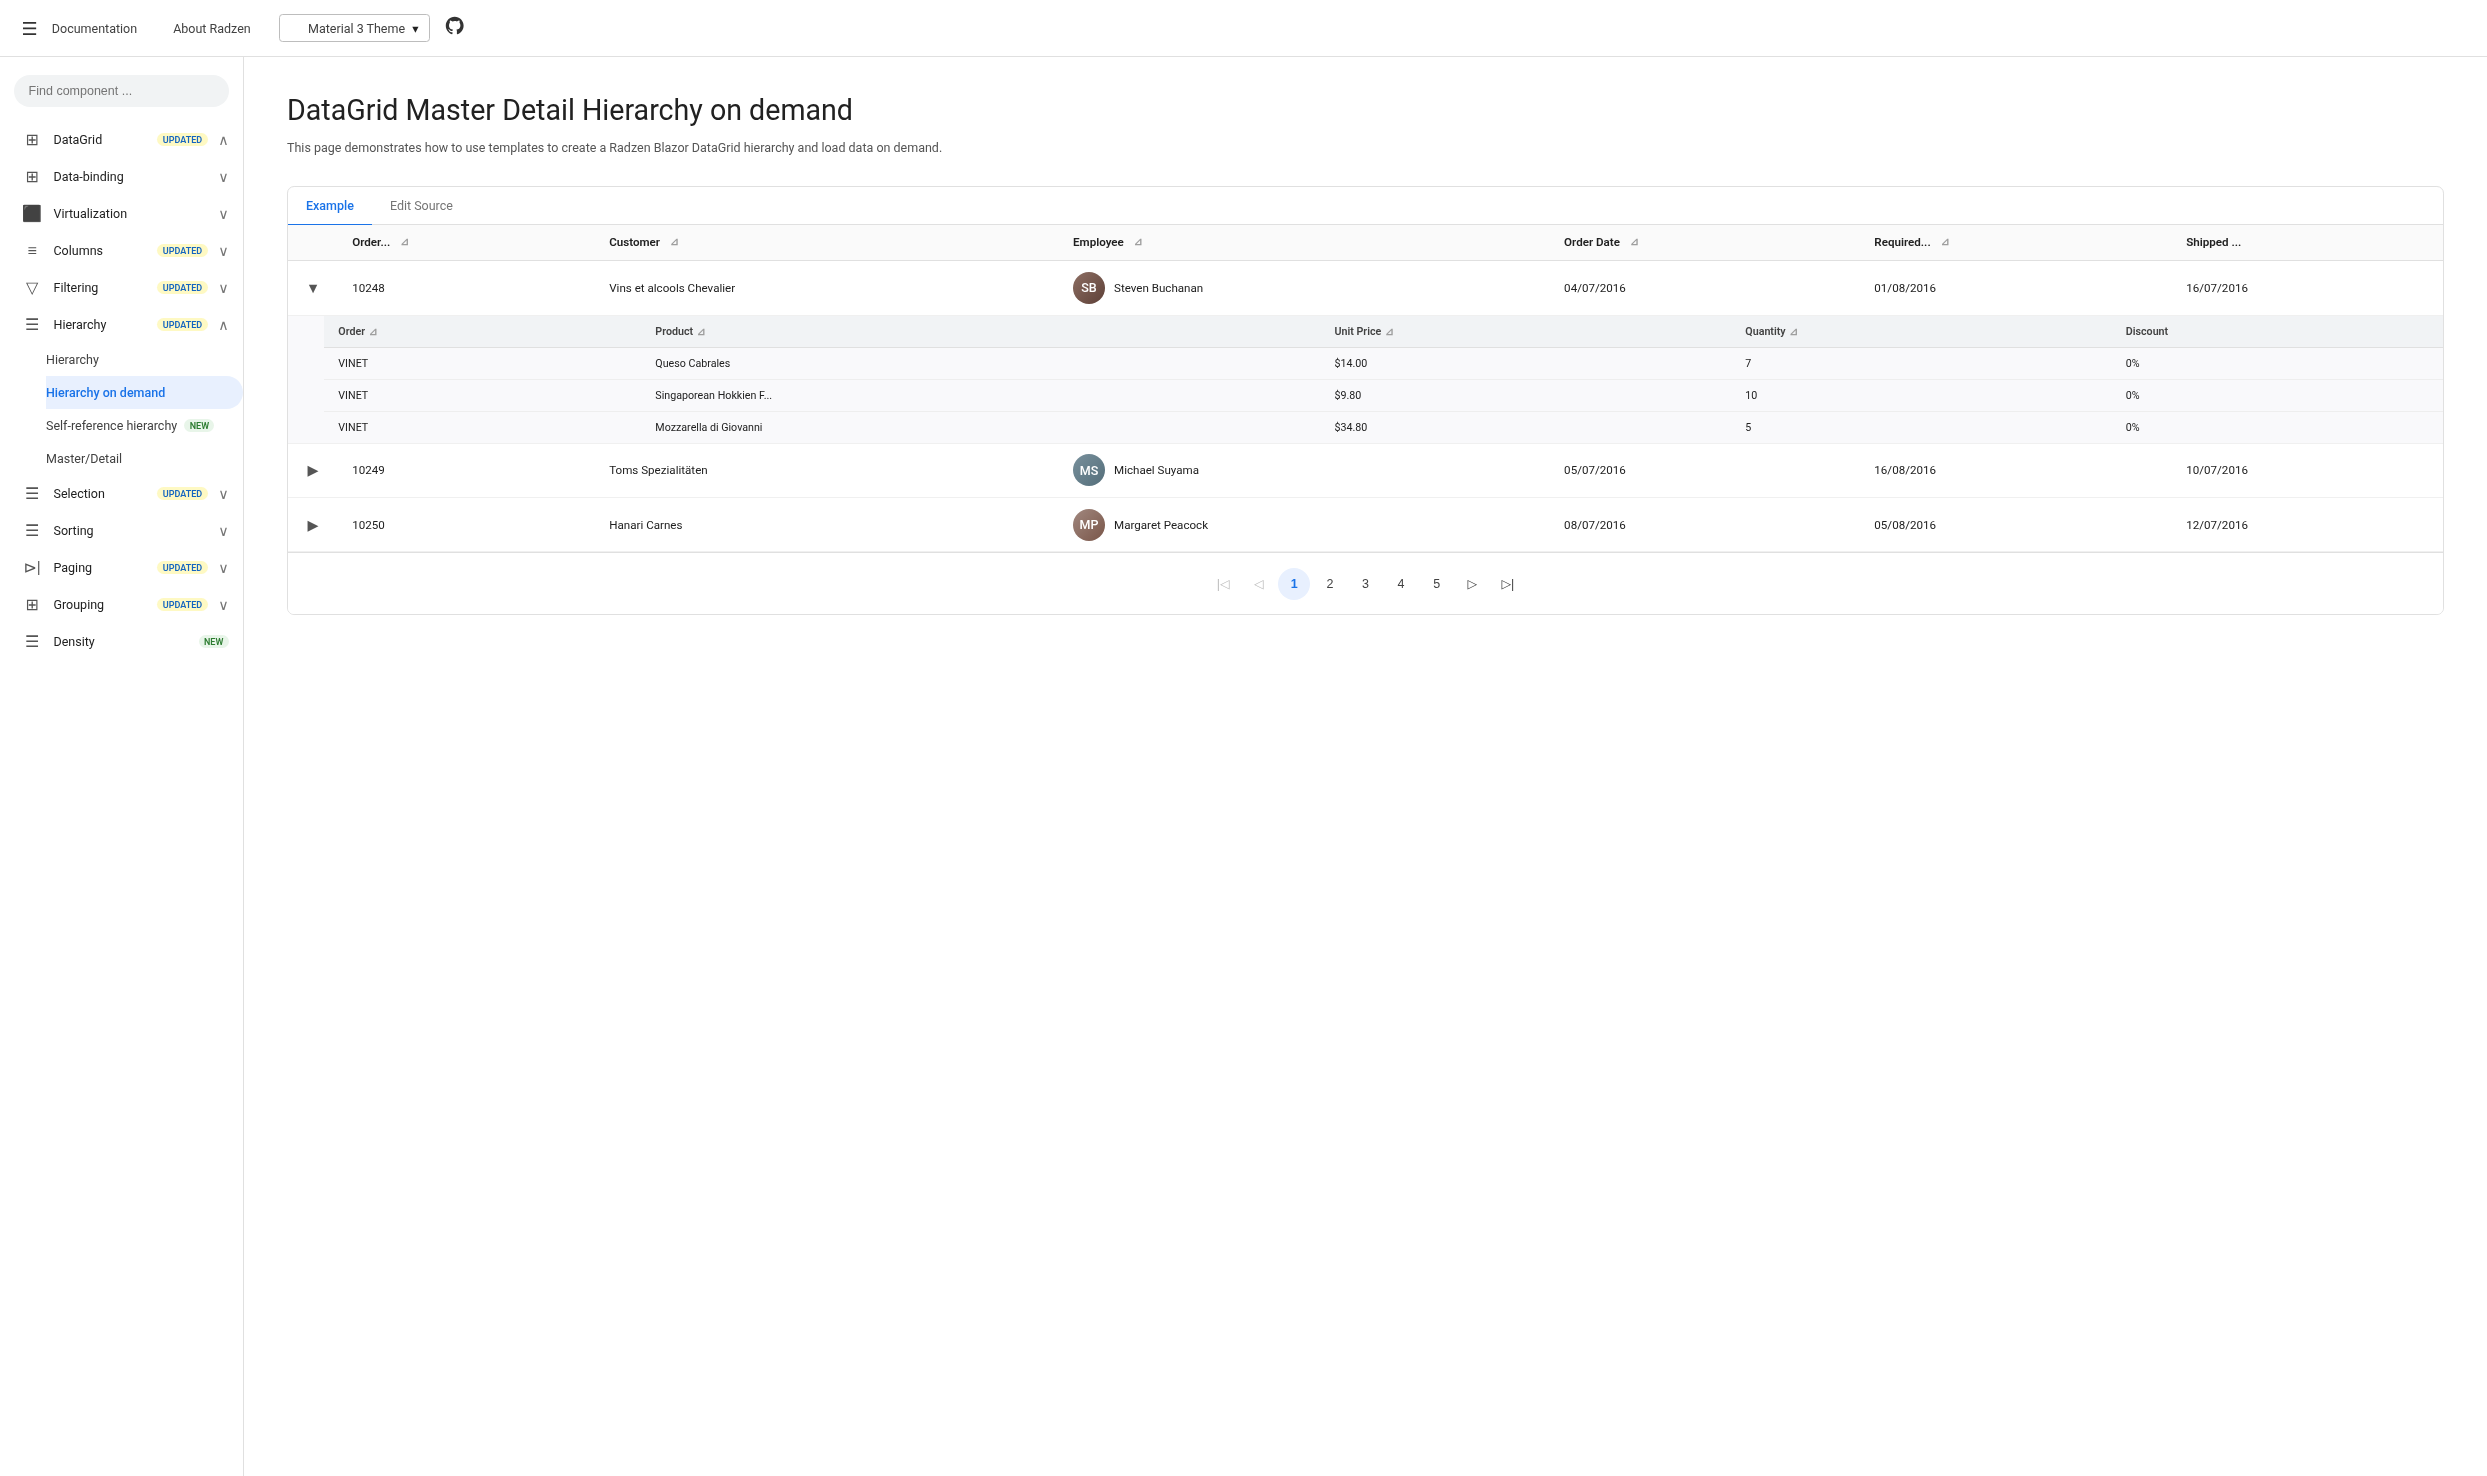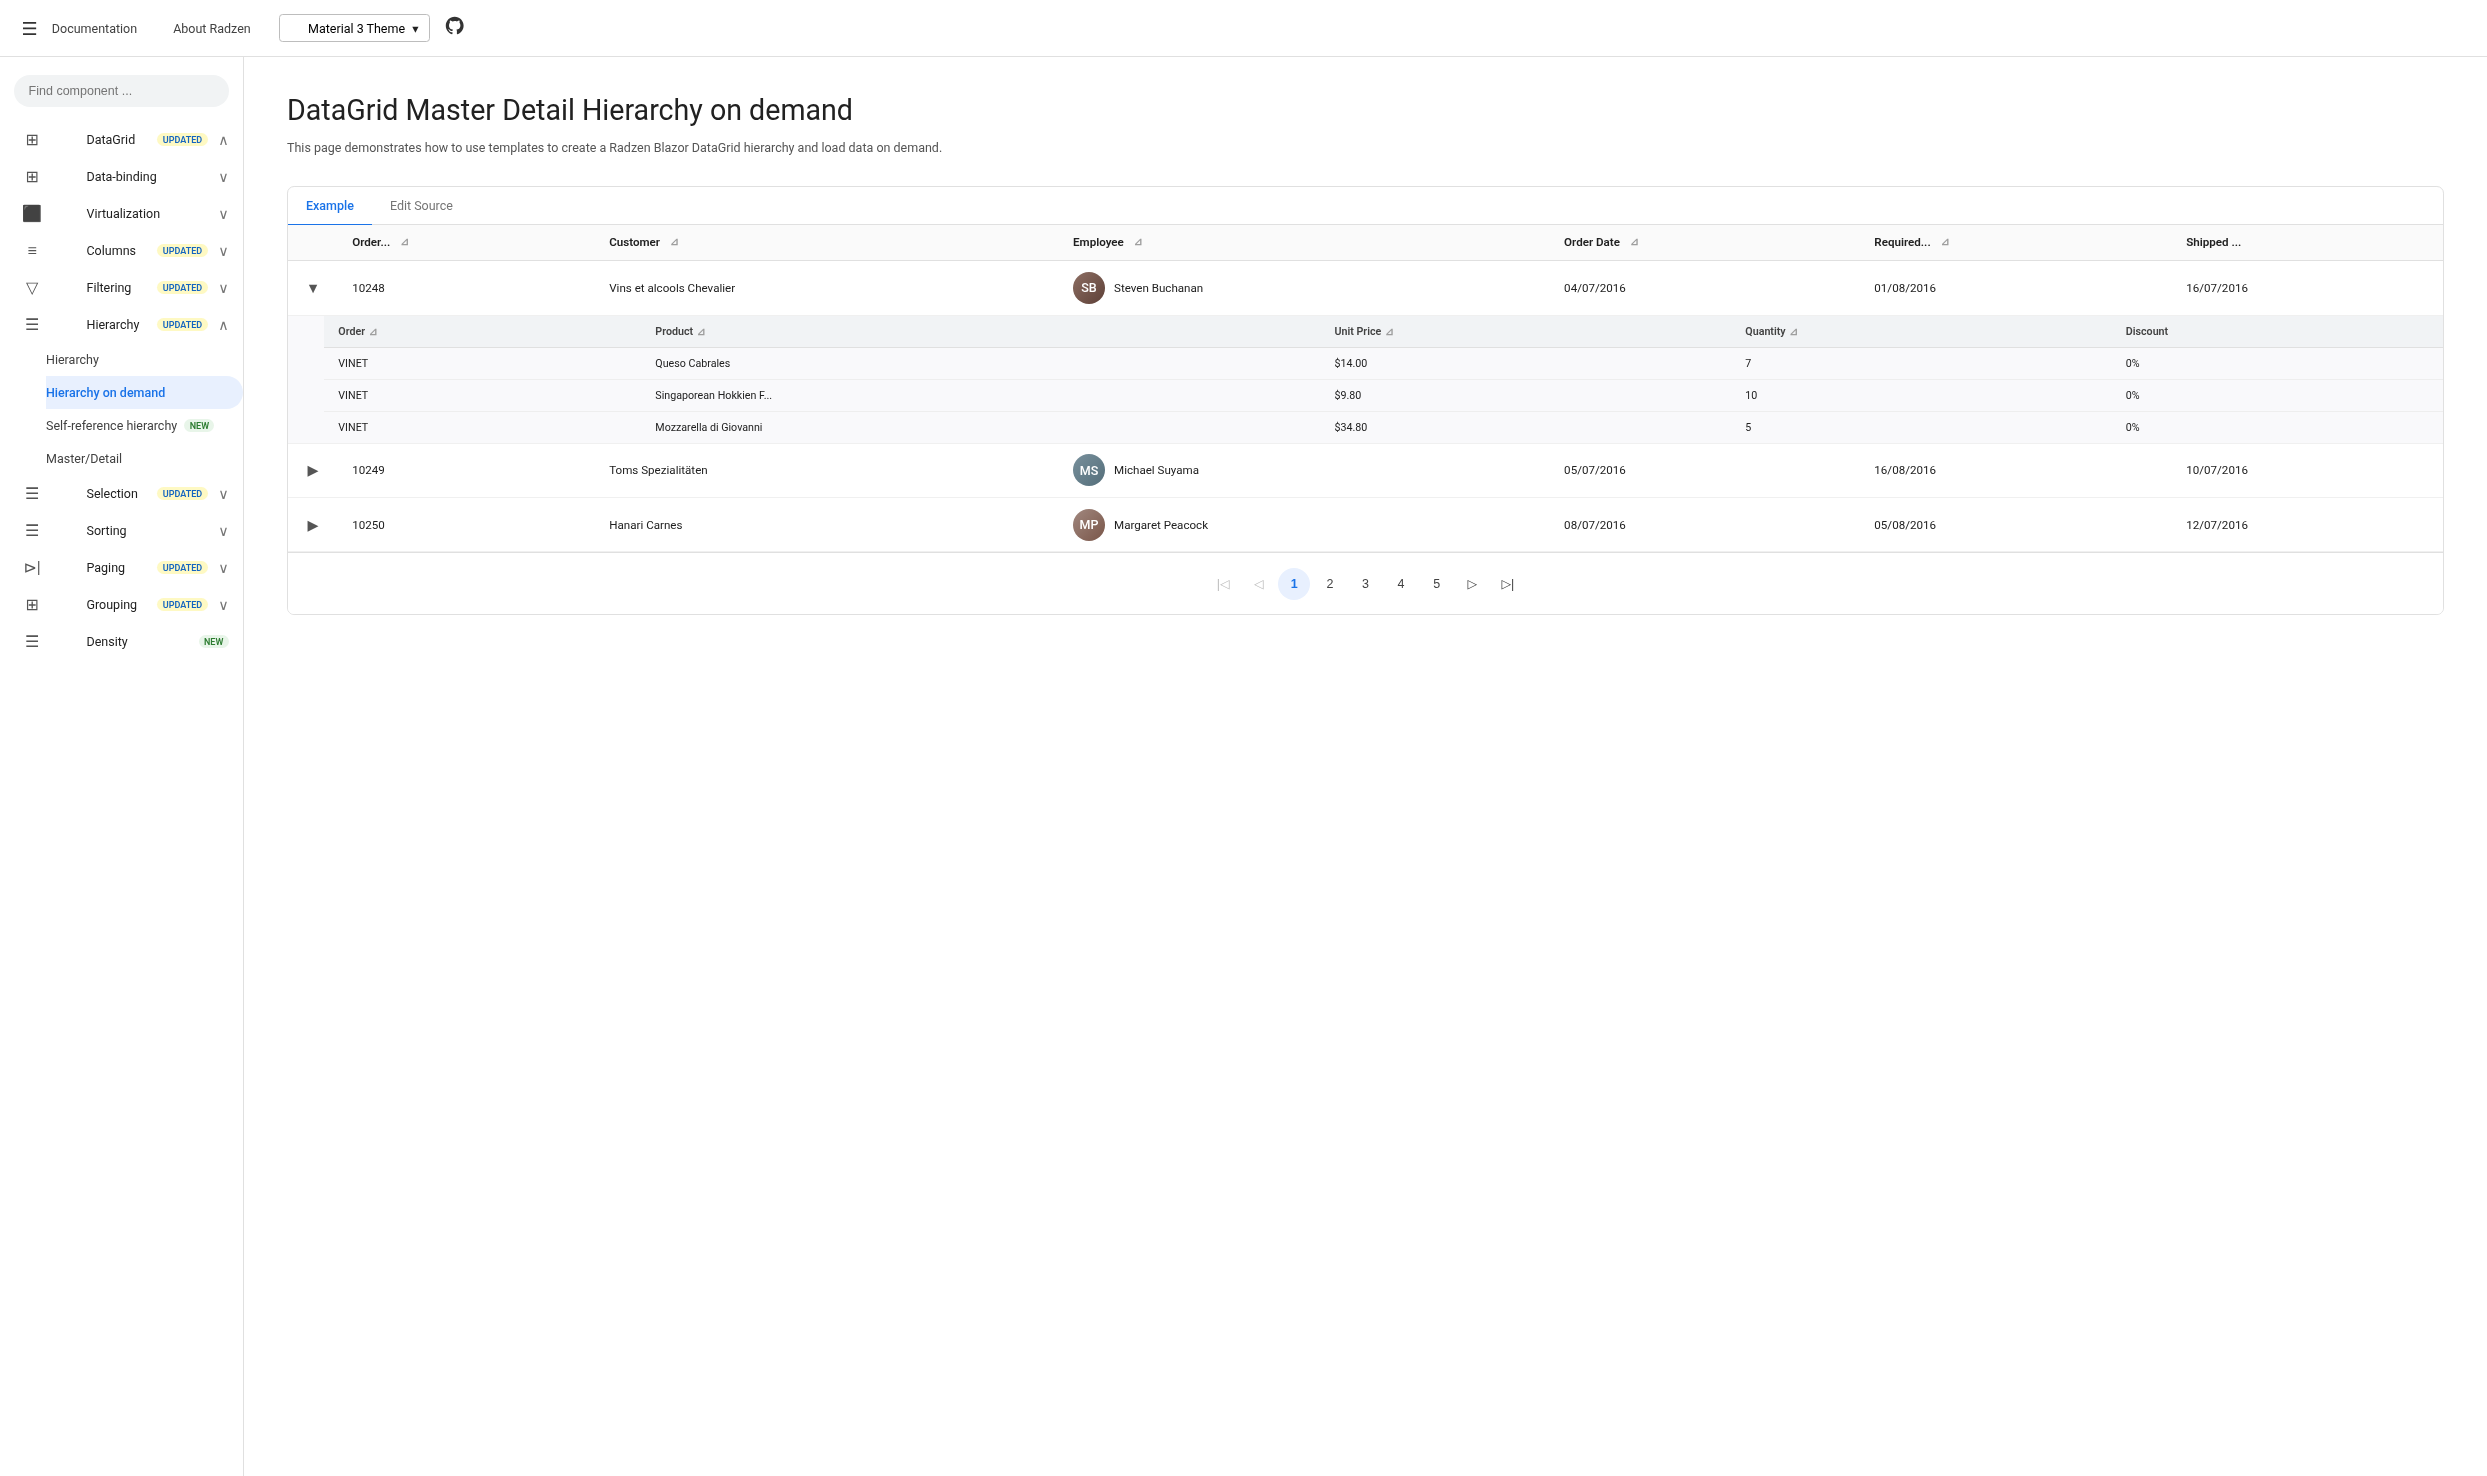--- a/index.html
+++ b/index.html
@@ -11,21 +11,21 @@
       border-bottom: 0.9px solid #e0e0e0; background: #fff; flex-shrink: 0;
     }
     .nav-menu-icon { margin-right: 14.3px; cursor: pointer; font-size: 18px; color: #333; }
     .nav-brand { font-size: 16px; font-weight: 500; color: #212121; flex: 1; }
     .nav-links { display: flex; gap: 36px; margin-right: 28.6px; }
     .nav-link { font-size: 12.5px; color: #424242; cursor: pointer; text-decoration: none; }
     .theme-select-wrapper {
       display: flex; align-items: center; border: 0.9px solid #bdbdbd; border-radius: 3.6px;
       padding: 5.4px 10.7px; cursor: pointer; margin-right: 14.3px; gap: 7.1px;
     }
-    .theme-select-text { font-size: 12.5px; color: #000000; padding-left: 17px; }
+    .theme-select-text { font-size: 12.5px; color: #404040; padding-left: 17px; }
     .github-icon { font-size: 21.4px; color: #333; cursor: pointer; }
 
     
     .main-layout { display: flex; flex: 1; overflow: hidden; }
 
     
     .sidebar {
       width: 244px; flex-shrink: 0; border-right: 0.9px solid #e0e0e0;
       overflow-y: auto; padding: 10.7px 0; background: #fff;
     }
@@ -35,21 +35,21 @@
     .search-input {
       width: 100%; padding: 9px 14.3px; border-radius: 21.4px;
       border: none; background: #f1f3f4; font-size: 12.5px; color: #555;
       outline: none;
     }
     .sidebar-item {
       display: flex; align-items: center; padding: 9px 14.3px 9px 21.4px;
       cursor: pointer; gap: 10.7px; border-radius: 0;
     }
     .sidebar-item-icon { font-size: 16px; color: #555; width: 21.4px; text-align: center; flex-shrink: 0; }
-    .sidebar-item-label { font-size: 12.5px; color: #212121; flex: 1; margin-left: 33px; }
+    .sidebar-item-label { font-size: 12.5px; color: #212121; flex: 1; }
     .badge {
       font-size: 9px; padding: 1.8px 5.4px; border-radius: 9px;
       font-weight: 600; text-transform: uppercase;
     }
     .badge-blue { background: #fef9c3; color: #1565c0; }
     .badge-green { background: #e8f5e9; color: #2e7d32; }
     .chevron { font-size: 14.3px; color: #757575; margin-left: auto; }
     .sub-menu { padding-left: 46px; }
     .sub-item {
       padding: 9px 14.3px 9px 0; cursor: pointer; font-size: 12.5px;

